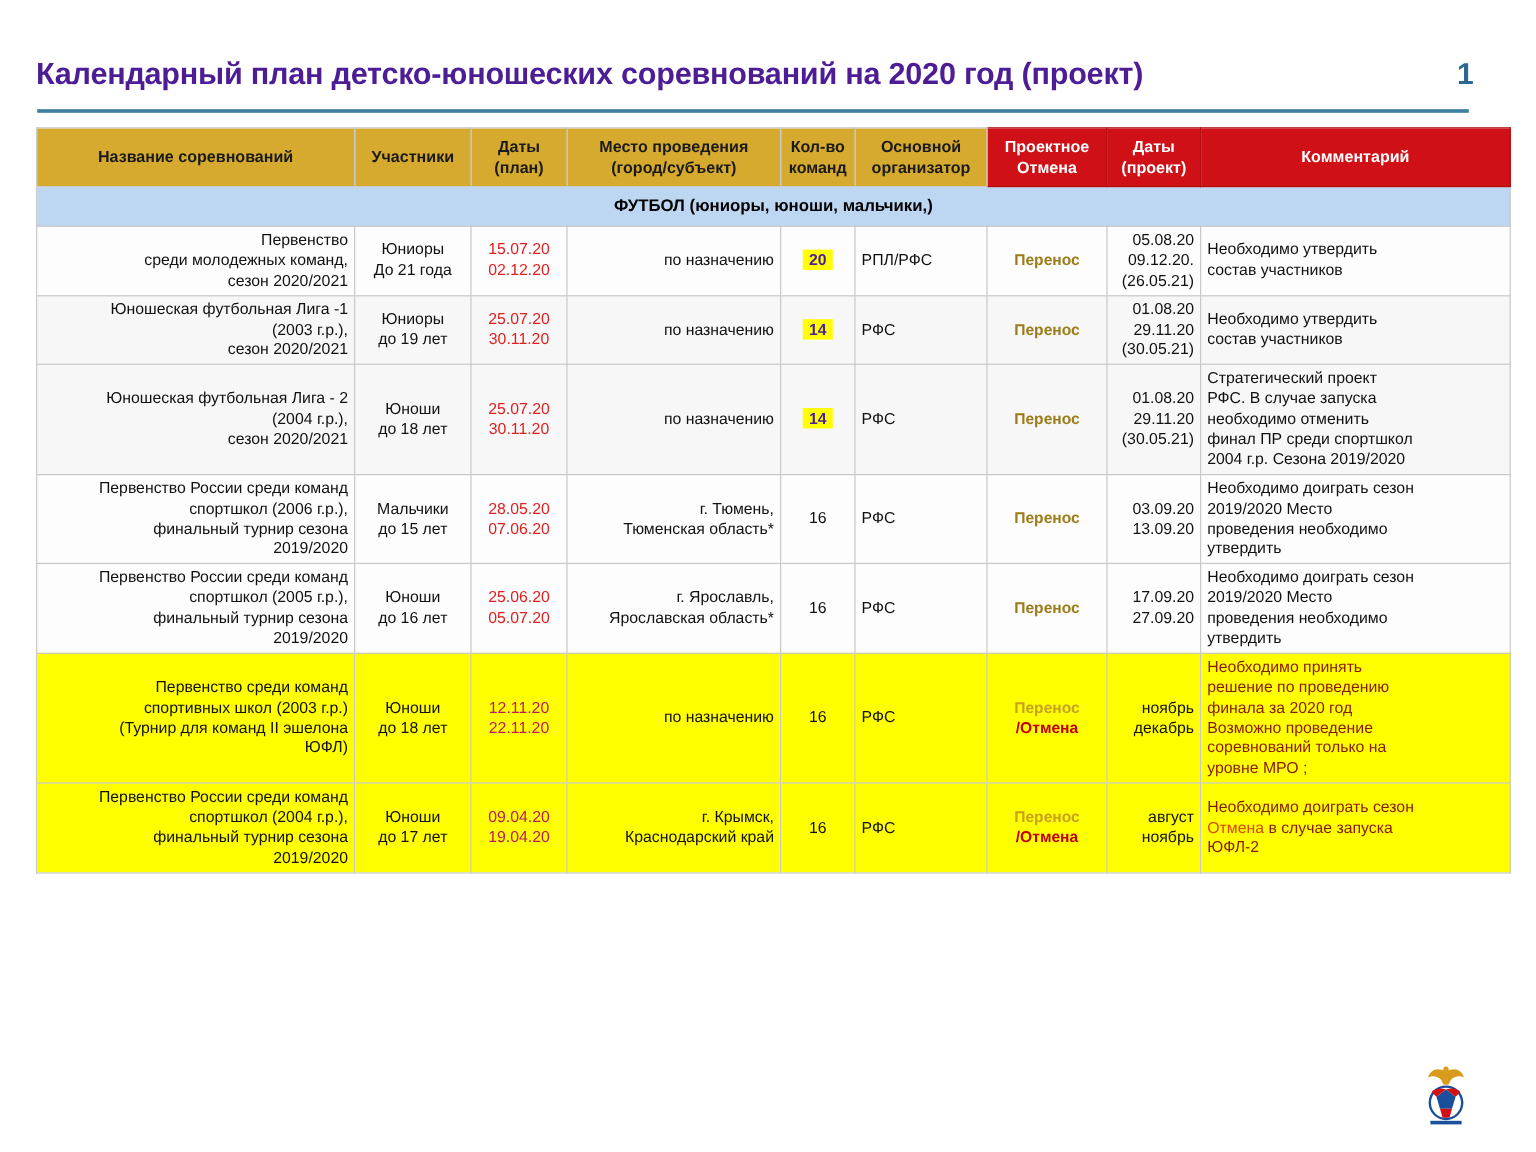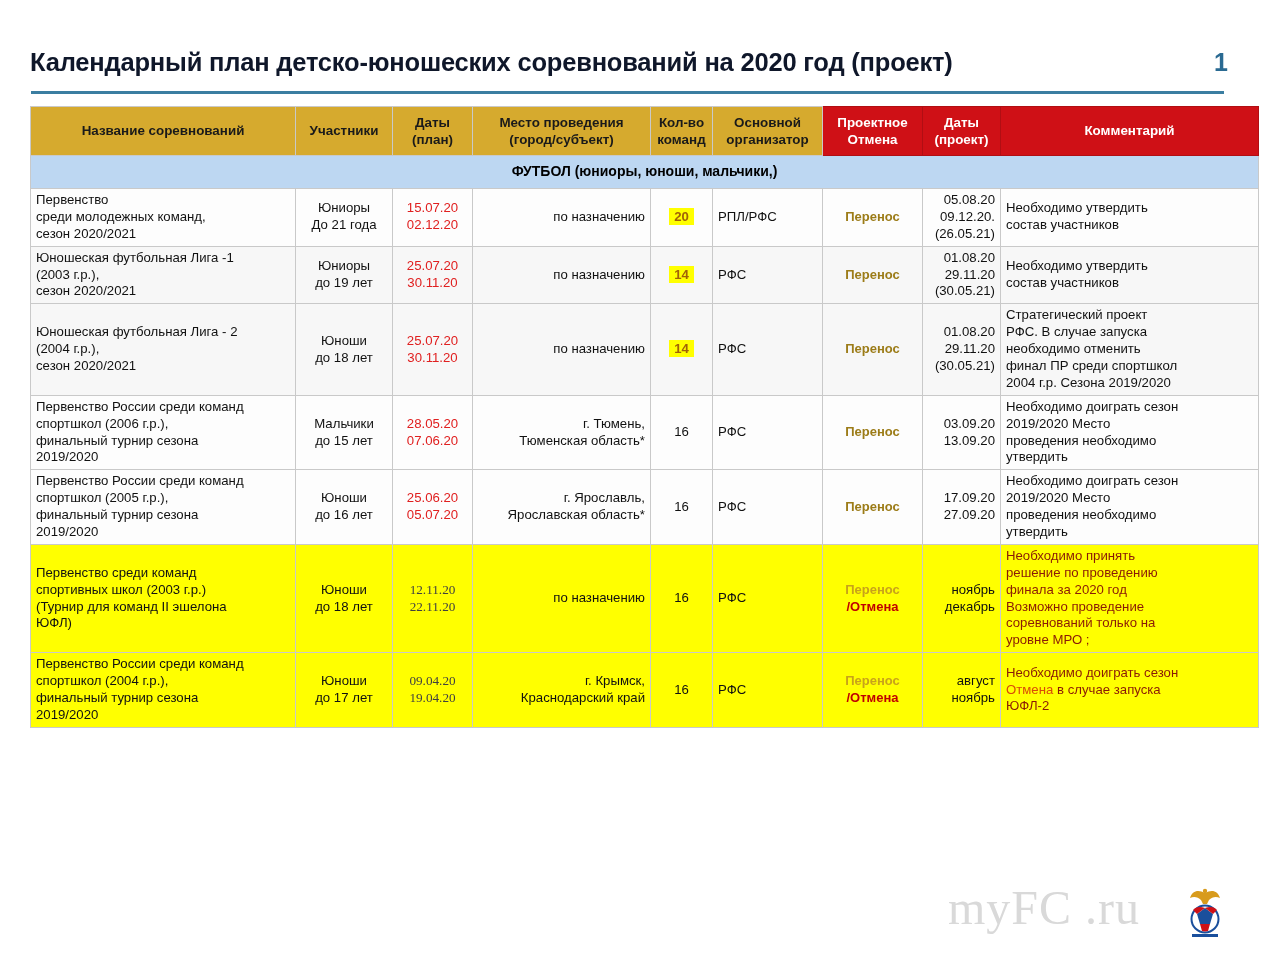--- a/index.html
+++ b/index.html
@@ -20,21 +20,21 @@
     position: absolute;
     left: 30px; top: 48px;
     width: 1222px;
     display: flex;
     align-items: flex-end;
     justify-content: space-between;
   }
   .slide-title {
     font-size: 25.5px;
     font-weight: bold;
-    color: #0f172a;
+    color: #4c1d95;
     letter-spacing: -0.2px;
     white-space: nowrap;
   }
   .slide-number {
     font-size: 25px;
     font-weight: bold;
     color: #2a6a92;
     padding-right: 24px;
   }
   .title-rule {
@@ -103,37 +103,37 @@
     color: #000000;
     height: 26px;
     border: 1px solid #c9c9c9;
   }
 
   
   tr.r-white td { background: #fdfdfd; }
   tr.r-grey  td { background: #f7f7f7; }
   tr.r-yellow td { background: #ffff00; }
 
-  td.c-name   { text-align: left;   padding-left: 7px; }
+  td.c-name   { text-align: right;   padding-left: 7px; }
   td.c-part   { text-align: center; }
   td.c-dates  { text-align: center; color: #e02020; }
   td.c-place  { text-align: right; }
   td.c-teams  { text-align: center; }
   td.c-org    { text-align: left; }
   td.c-dec    { text-align: center; color: #9c7c18; font-weight: bold; font-size: 13px; }
   td.c-pdates { text-align: right;  padding-right: 6px; }
   td.c-comm   { text-align: left;   padding-left: 6px; }
 
-  tr.r-yellow td.c-dates { color: #404040; font-family: Liberation Serif, serif; }
+  tr.r-yellow td.c-dates { color: #be185d; }
   tr.r-yellow td.c-dec   { color: #c8a21a; }
   tr.r-yellow td.c-comm  { color: #8a1a06; }
 
   .teamnum-hl {
     background: #ffff00;
-    color: #a16207;
+    color: #4c1d95;
     font-weight: bold;
     padding: 1px 5px;
   }
   .cancel { color: #c00000; font-weight: bold; }
   .otmena-inline { color: #d94a07; }
 
   .dec-line2 { display: block; }
 </style>
 </head>
 <body>
@@ -248,21 +248,20 @@
           <td class="c-place">г. Крымск,<br>Краснодарский край</td>
           <td class="c-teams">16</td>
           <td class="c-org">РФС</td>
           <td class="c-dec"><span>Перенос</span><span class="cancel dec-line2">/Отмена</span></td>
           <td class="c-pdates">август<br>ноябрь</td>
           <td class="c-comm"><span>Необходимо доиграть сезон<br></span><span class="otmena-inline">Отмена</span><span> в случае запуска<br>ЮФЛ-2</span></td>
         </tr>
       </tbody>
   </table>
 
-  <div class="watermark">myFC .ru</div>
 
   <div class="logo">
     <svg viewBox="0 0 46 56" width="46" height="56" aria-hidden="true">
 
       <path d="M8 12 C10 5, 16 3, 23 7 C30 3, 36 5, 38 12 C34 10, 30 11, 27 14 L19 14 C16 11, 12 10, 8 12 Z" fill="#d89b1c"></path>
       <path d="M19 14 L27 14 L25 18 L21 18 Z" fill="#d89b1c"></path>
       <circle cx="23" cy="5" r="2.2" fill="#d89b1c"></circle>
 
       <circle cx="23" cy="33" r="13.5" fill="#ffffff" stroke="#1a4f9c" stroke-width="2"></circle>
 

